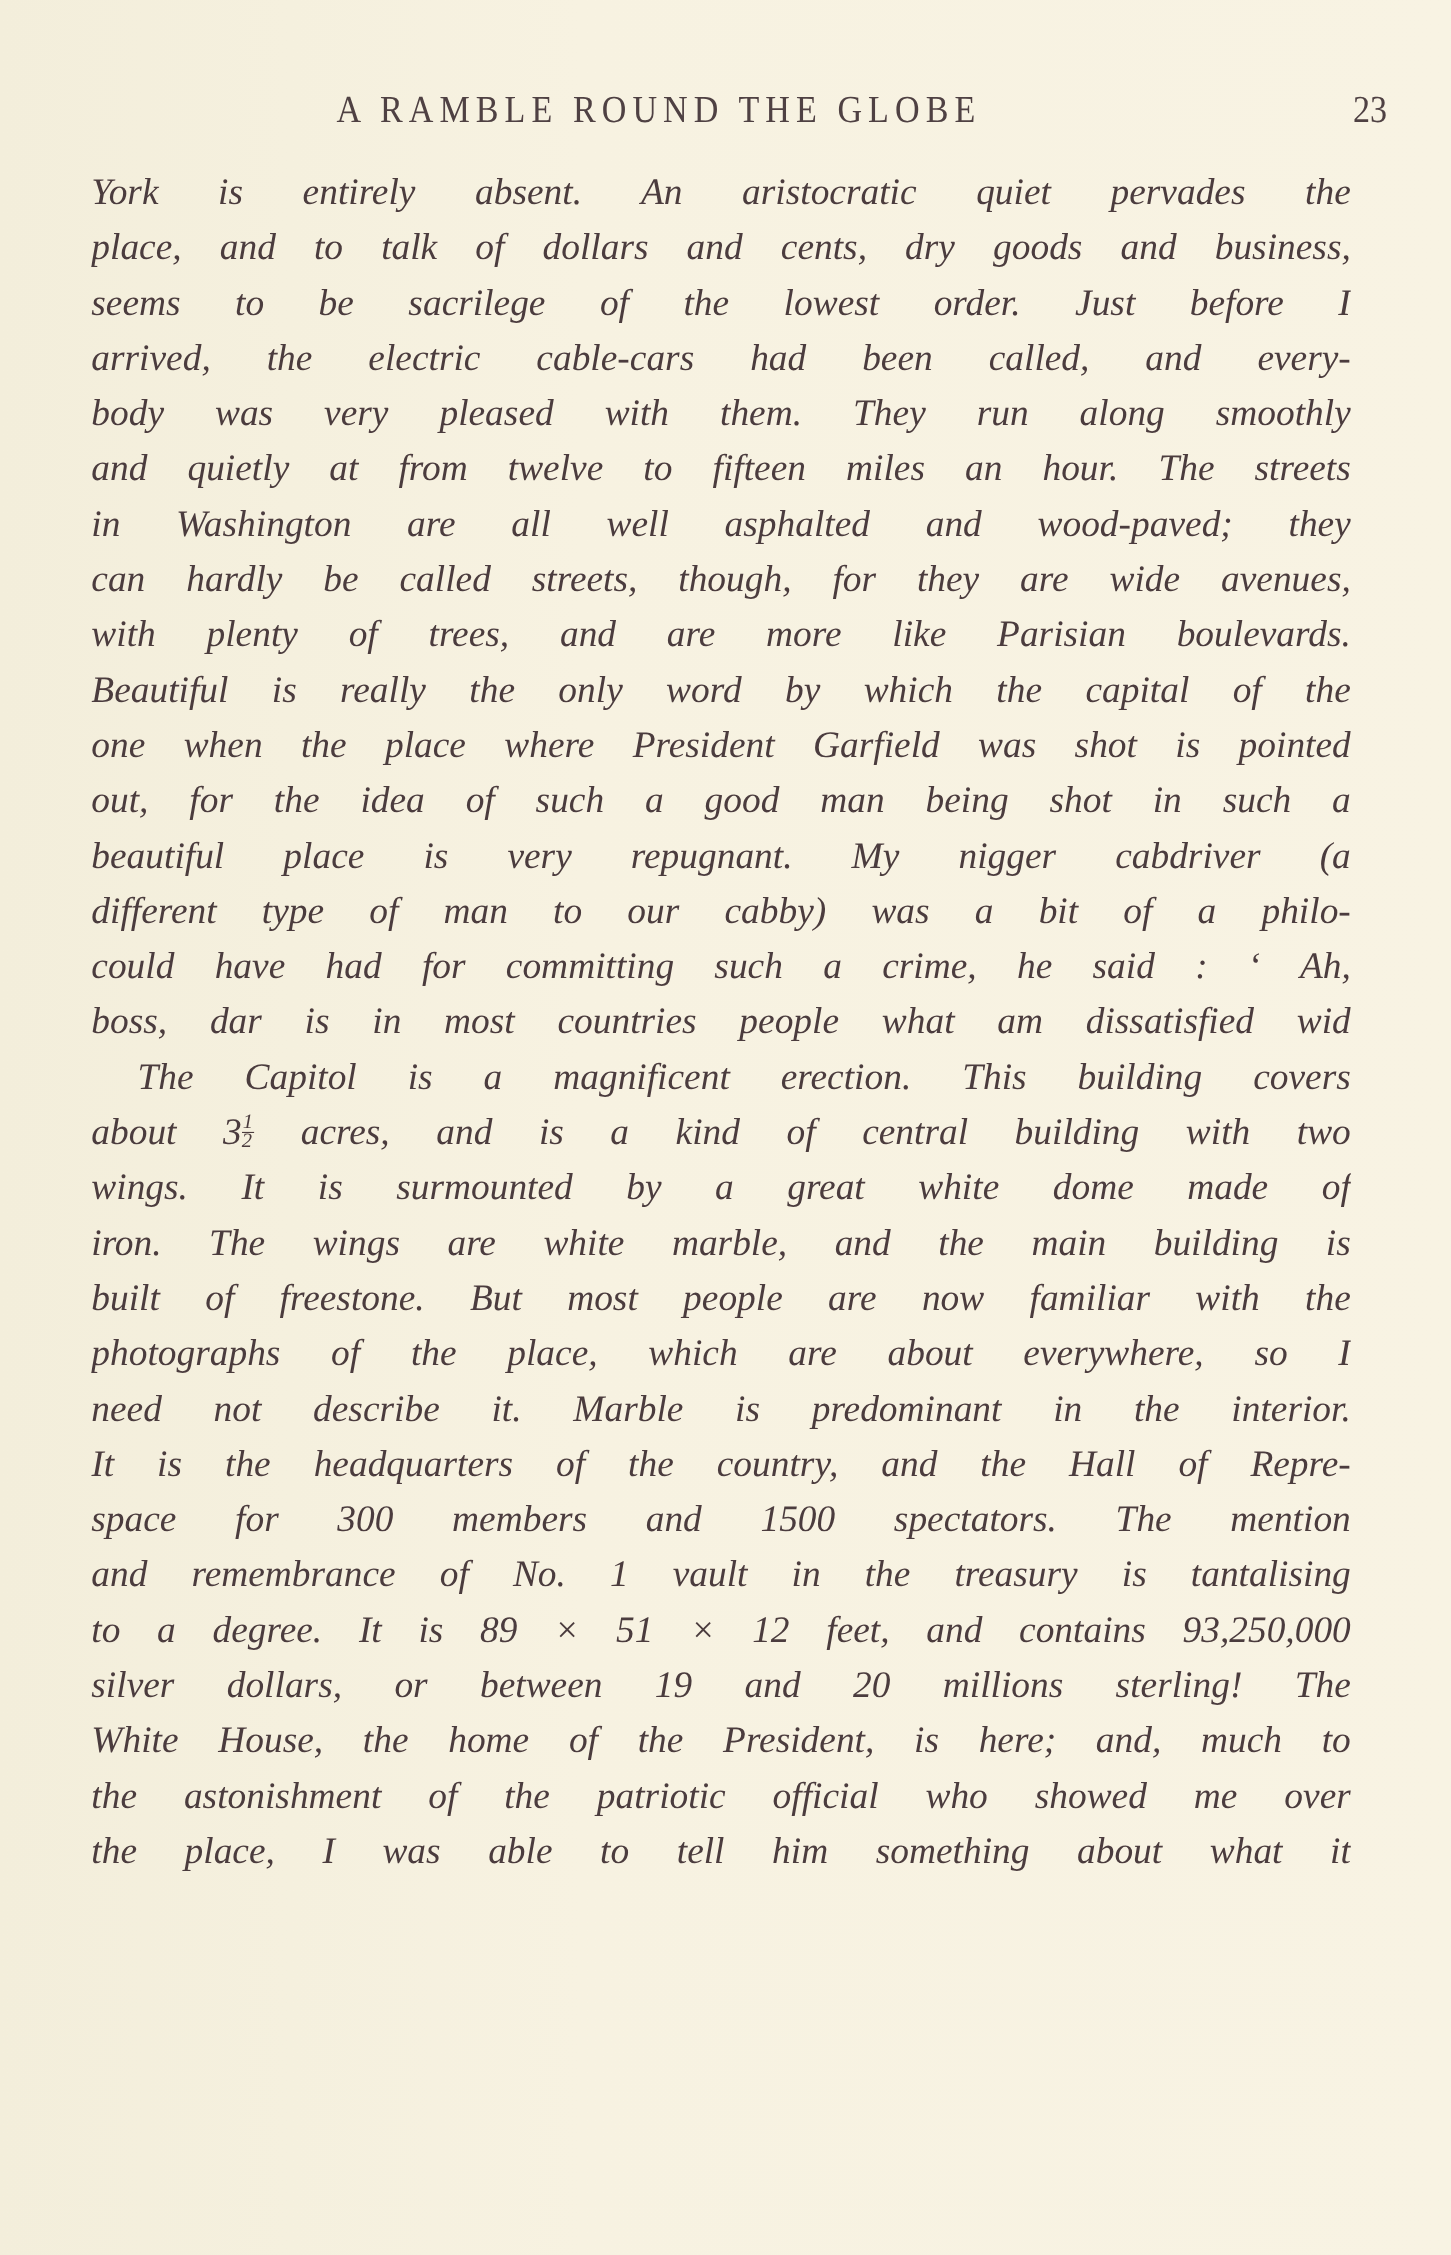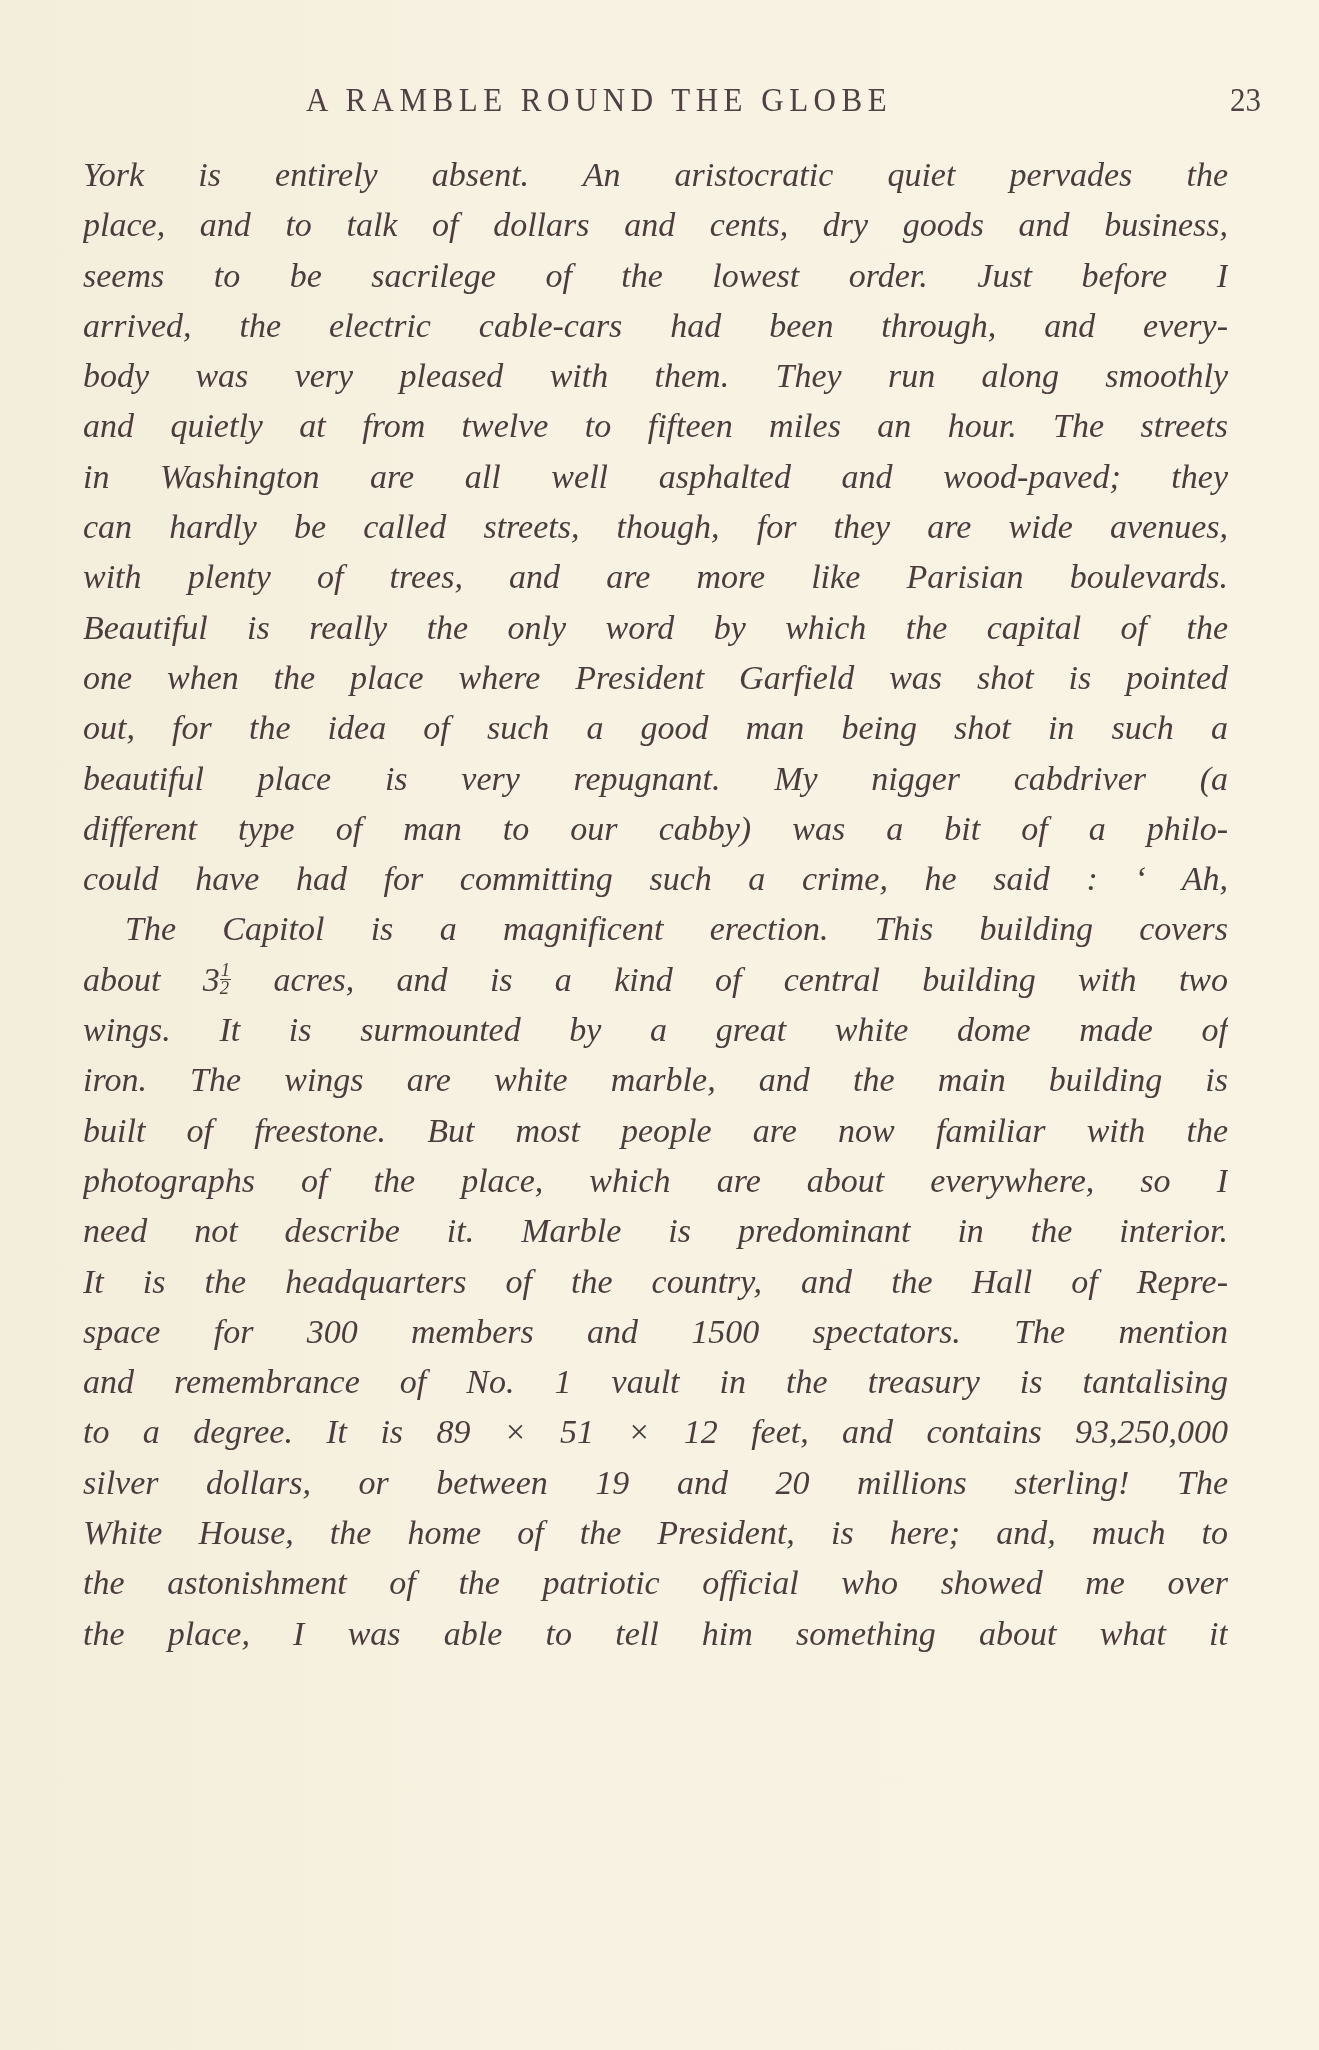--- a/index.html
+++ b/index.html
@@ -94,32 +94,33 @@
 
   <div class="header">
     <div class="running-head">A RAMBLE ROUND THE GLOBE</div>
     <div class="page-number">23</div>
   </div>
 
   <div class="body-text">
     <span class="line">York is entirely absent.  An aristocratic quiet pervades the</span>
     <span class="line">place, and to talk of dollars and cents, dry goods and business,</span>
     <span class="line">seems to be sacrilege of the lowest order.  Just before I</span>
-    <span class="line">arrived, the electric cable-cars had been through, and every-</span>
+    <span class="line">arrived, the electric cable-cars had been called, and every-</span>
     <span class="line">body was very pleased with them.  They run along smoothly</span>
     <span class="line">and quietly at from twelve to fifteen miles an hour.  The streets</span>
     <span class="line">in Washington are all well asphalted and wood-paved; they</span>
     <span class="line">can hardly be called streets, though, for they are wide avenues,</span>
     <span class="line">with plenty of trees, and are more like Parisian boulevards.</span>
     <span class="line">Beautiful is really the only word by which the capital of the</span>
     <span class="line">one when the place where President Garfield was shot is pointed</span>
     <span class="line">out, for the idea of such a good man being shot in such a</span>
     <span class="line">beautiful place is very repugnant.  My nigger cabdriver (a</span>
     <span class="line">different type of man to our cabby) was a bit of a philo-</span>
     <span class="line">could have had for committing such a crime, he said : ‘ Ah,</span>
+    <span class="line">boss, dar is in most countries people what am dissatisfied wid</span>
     <span class="line indent">The Capitol is a magnificent erection.  This building covers</span>
     <span class="line"><span>about 3</span><span class="frac"><span class="num">1</span><span class="den">2</span></span> <span>acres, and is a kind of central building with two</span></span>
     <span class="line">wings.  It is surmounted by a great white dome made of</span>
     <span class="line">iron.  The wings are white marble, and the main building is</span>
     <span class="line">built of freestone.  But most people are now familiar with the</span>
     <span class="line">photographs of the place, which are about everywhere, so I</span>
     <span class="line">need not describe it.  Marble is predominant in the interior.</span>
     <span class="line">It is the headquarters of the country, and the Hall of Repre-</span>
     <span class="line">space for 300 members and 1500 spectators.  The mention</span>
     <span class="line">and remembrance of No. 1 vault in the treasury is tantalising</span>

